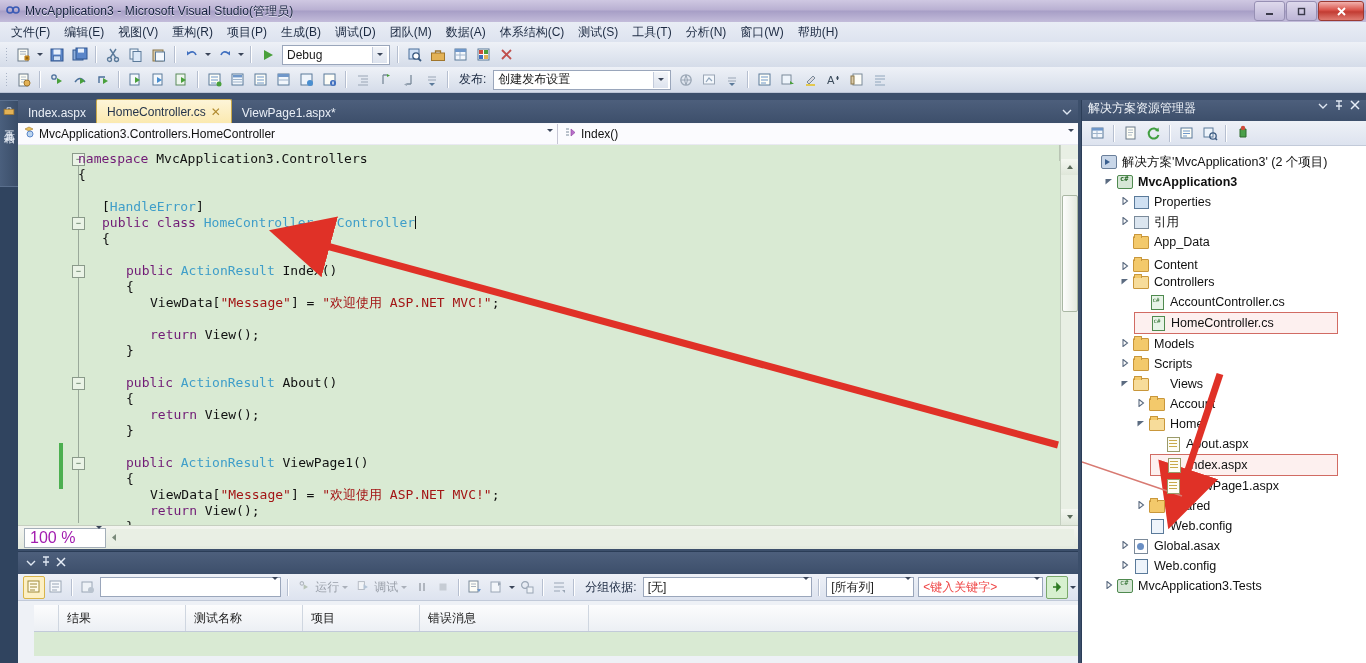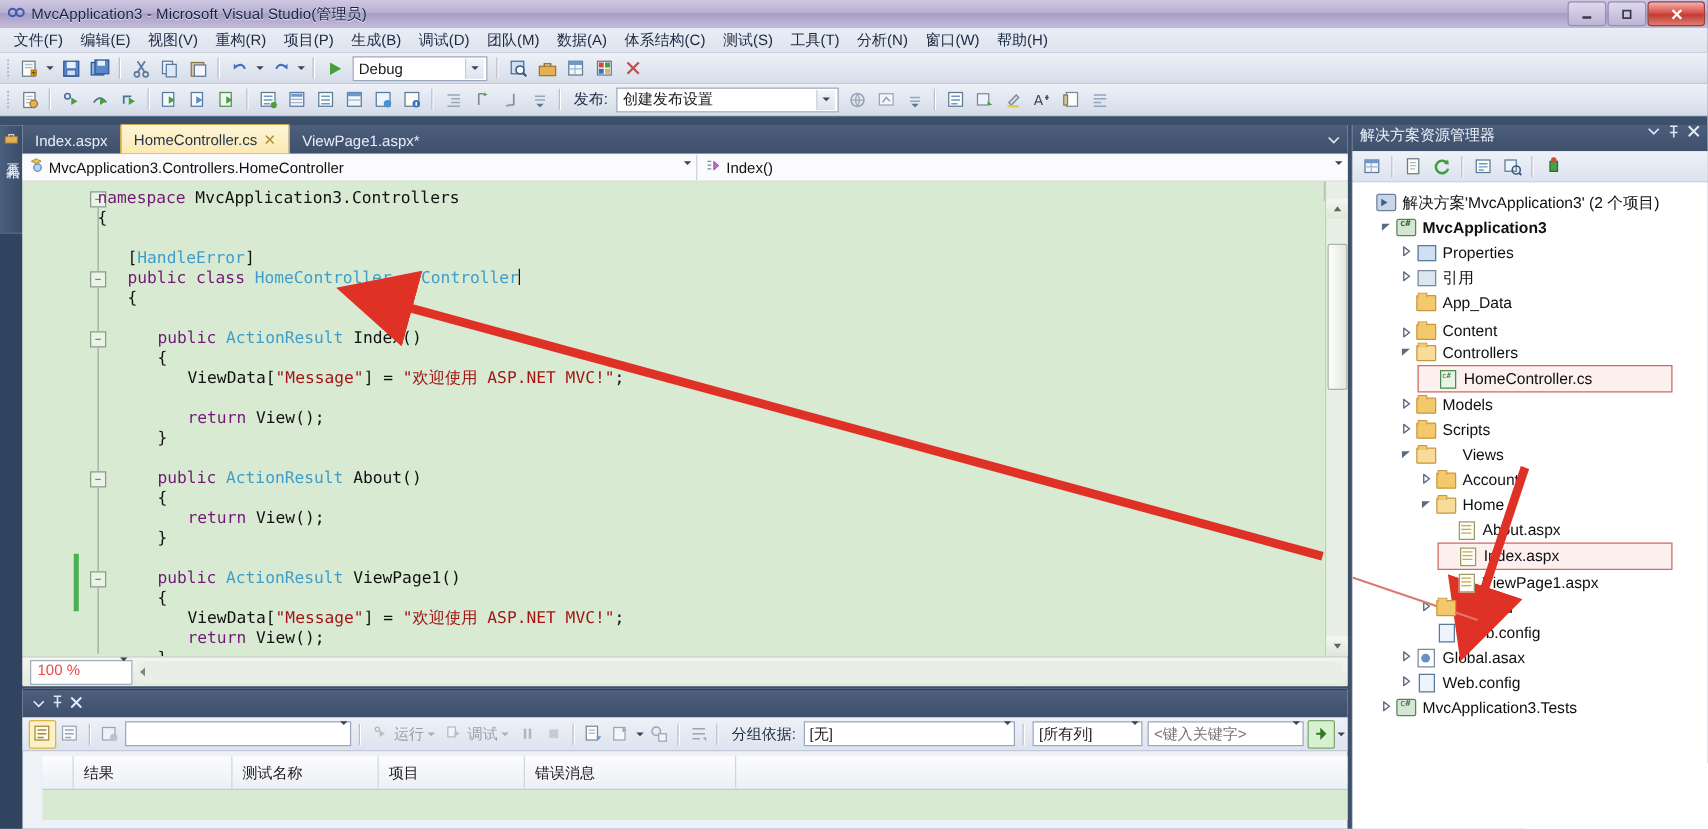--- a/index.html
+++ b/index.html
@@ -184,21 +184,21 @@
     font-size:9px;color:#3a4a3a;
   }
   .hscrollrow{
     position:absolute;left:0;top:425px;width:1060px;height:23px;
     background:linear-gradient(to bottom,#f3f5ef,#e4eade);
     border-top:1px solid #c6cfc0;display:flex;align-items:center;
   }
   .zoombox{
     width:72px;height:18px;margin-left:6px;background:#fff;border:1px solid #a3aeb8;
     display:flex;justify-content:space-between;
-    font-size:12px;padding:0 3px 0 5px;color:#ef4444;
+    font-size:16px;padding:0 3px 0 5px;color:#a21caf;
   }
   .hscrolltrack{
     flex:1;height:17px;margin:0 4px;background:#e9efe4;position:relative;
     display:flex;align-items:center;
   }
 
   
   .solexp{
     position:absolute;left:1081px;top:100px;width:285px;height:563px;
     background:#f2f4f8;border-left:1px solid #2b3d57;
@@ -864,20 +864,27 @@
         </div>
         <div class="trow" style="margin-left: 32px; width: 218px;">
           <span class="exp"><svg width="8" height="8" viewBox="0 0 8 8">
               <path d="M0.5 2 L7 2 L0.5 7.5z" fill="#5b6b80"></path>
             </svg></span>
           <span class="ti">
             <span class="folder open"></span>
           </span>
           <span style="padding-left: 4px;">Controllers</span>
         </div>
+        <div class="trow" style="margin-left: 48px; width: 202px;">
+          <span class="exp"></span>
+          <span class="ti">
+            <span class="fileicon cs"></span>
+          </span>
+          <span style="padding-left: 4px;">AccountController.cs</span>
+        </div>
         <div class="trow selbox" style="margin-left: 48px; width: 202px;">
           <span class="exp"></span>
           <span class="ti">
             <span class="fileicon cs"></span>
           </span>
           <span style="padding-left: 4px;">HomeController.cs</span>
         </div>
         <div class="trow" style="margin-left: 32px; width: 218px; text-align: center;">
           <span class="exp"><svg width="8" height="8" viewBox="0 0 8 8">
               <path d="M2 0.5 L6.5 4 L2 7.5z" fill="none" stroke="#5b6b80" stroke-width="1.1"></path>
@@ -1100,21 +1107,21 @@
       <div class="tp-combo" style="width:174px;">
         <span>[无]</span>
         <span class="cb-caret"><i class="caret"></i></span>
       </div>
       <div class="tsep"></div>
       <div class="tp-combo" style="width:86px;">
         <span>[所有列]</span>
         <span class="cb-caret"><i class="caret"></i></span>
       </div>
       <div class="tp-combo" style="width:126px;">
-        <span style="color:#737373;text-align:right;">&lt;键入关键字&gt;</span>
+        <span style="color:#ef4444;text-align:right;">&lt;键入关键字&gt;</span>
         <span class="cb-caret"><i class="caret"></i></span>
       </div>
       <div class="tbtn" style="background:#d7f0cf;border:1px solid #7aa86a;">
         <svg width="14" height="14" viewBox="0 0 14 14">
             <path d="M3 7h6M7 4 l3 3 -3 3z" stroke="#2e7a22" stroke-width="1.6" fill="#2e7a22"></path>
           </svg>
       </div>
       <div class="tdrop">
           <i class="caret"></i>
         </div>

